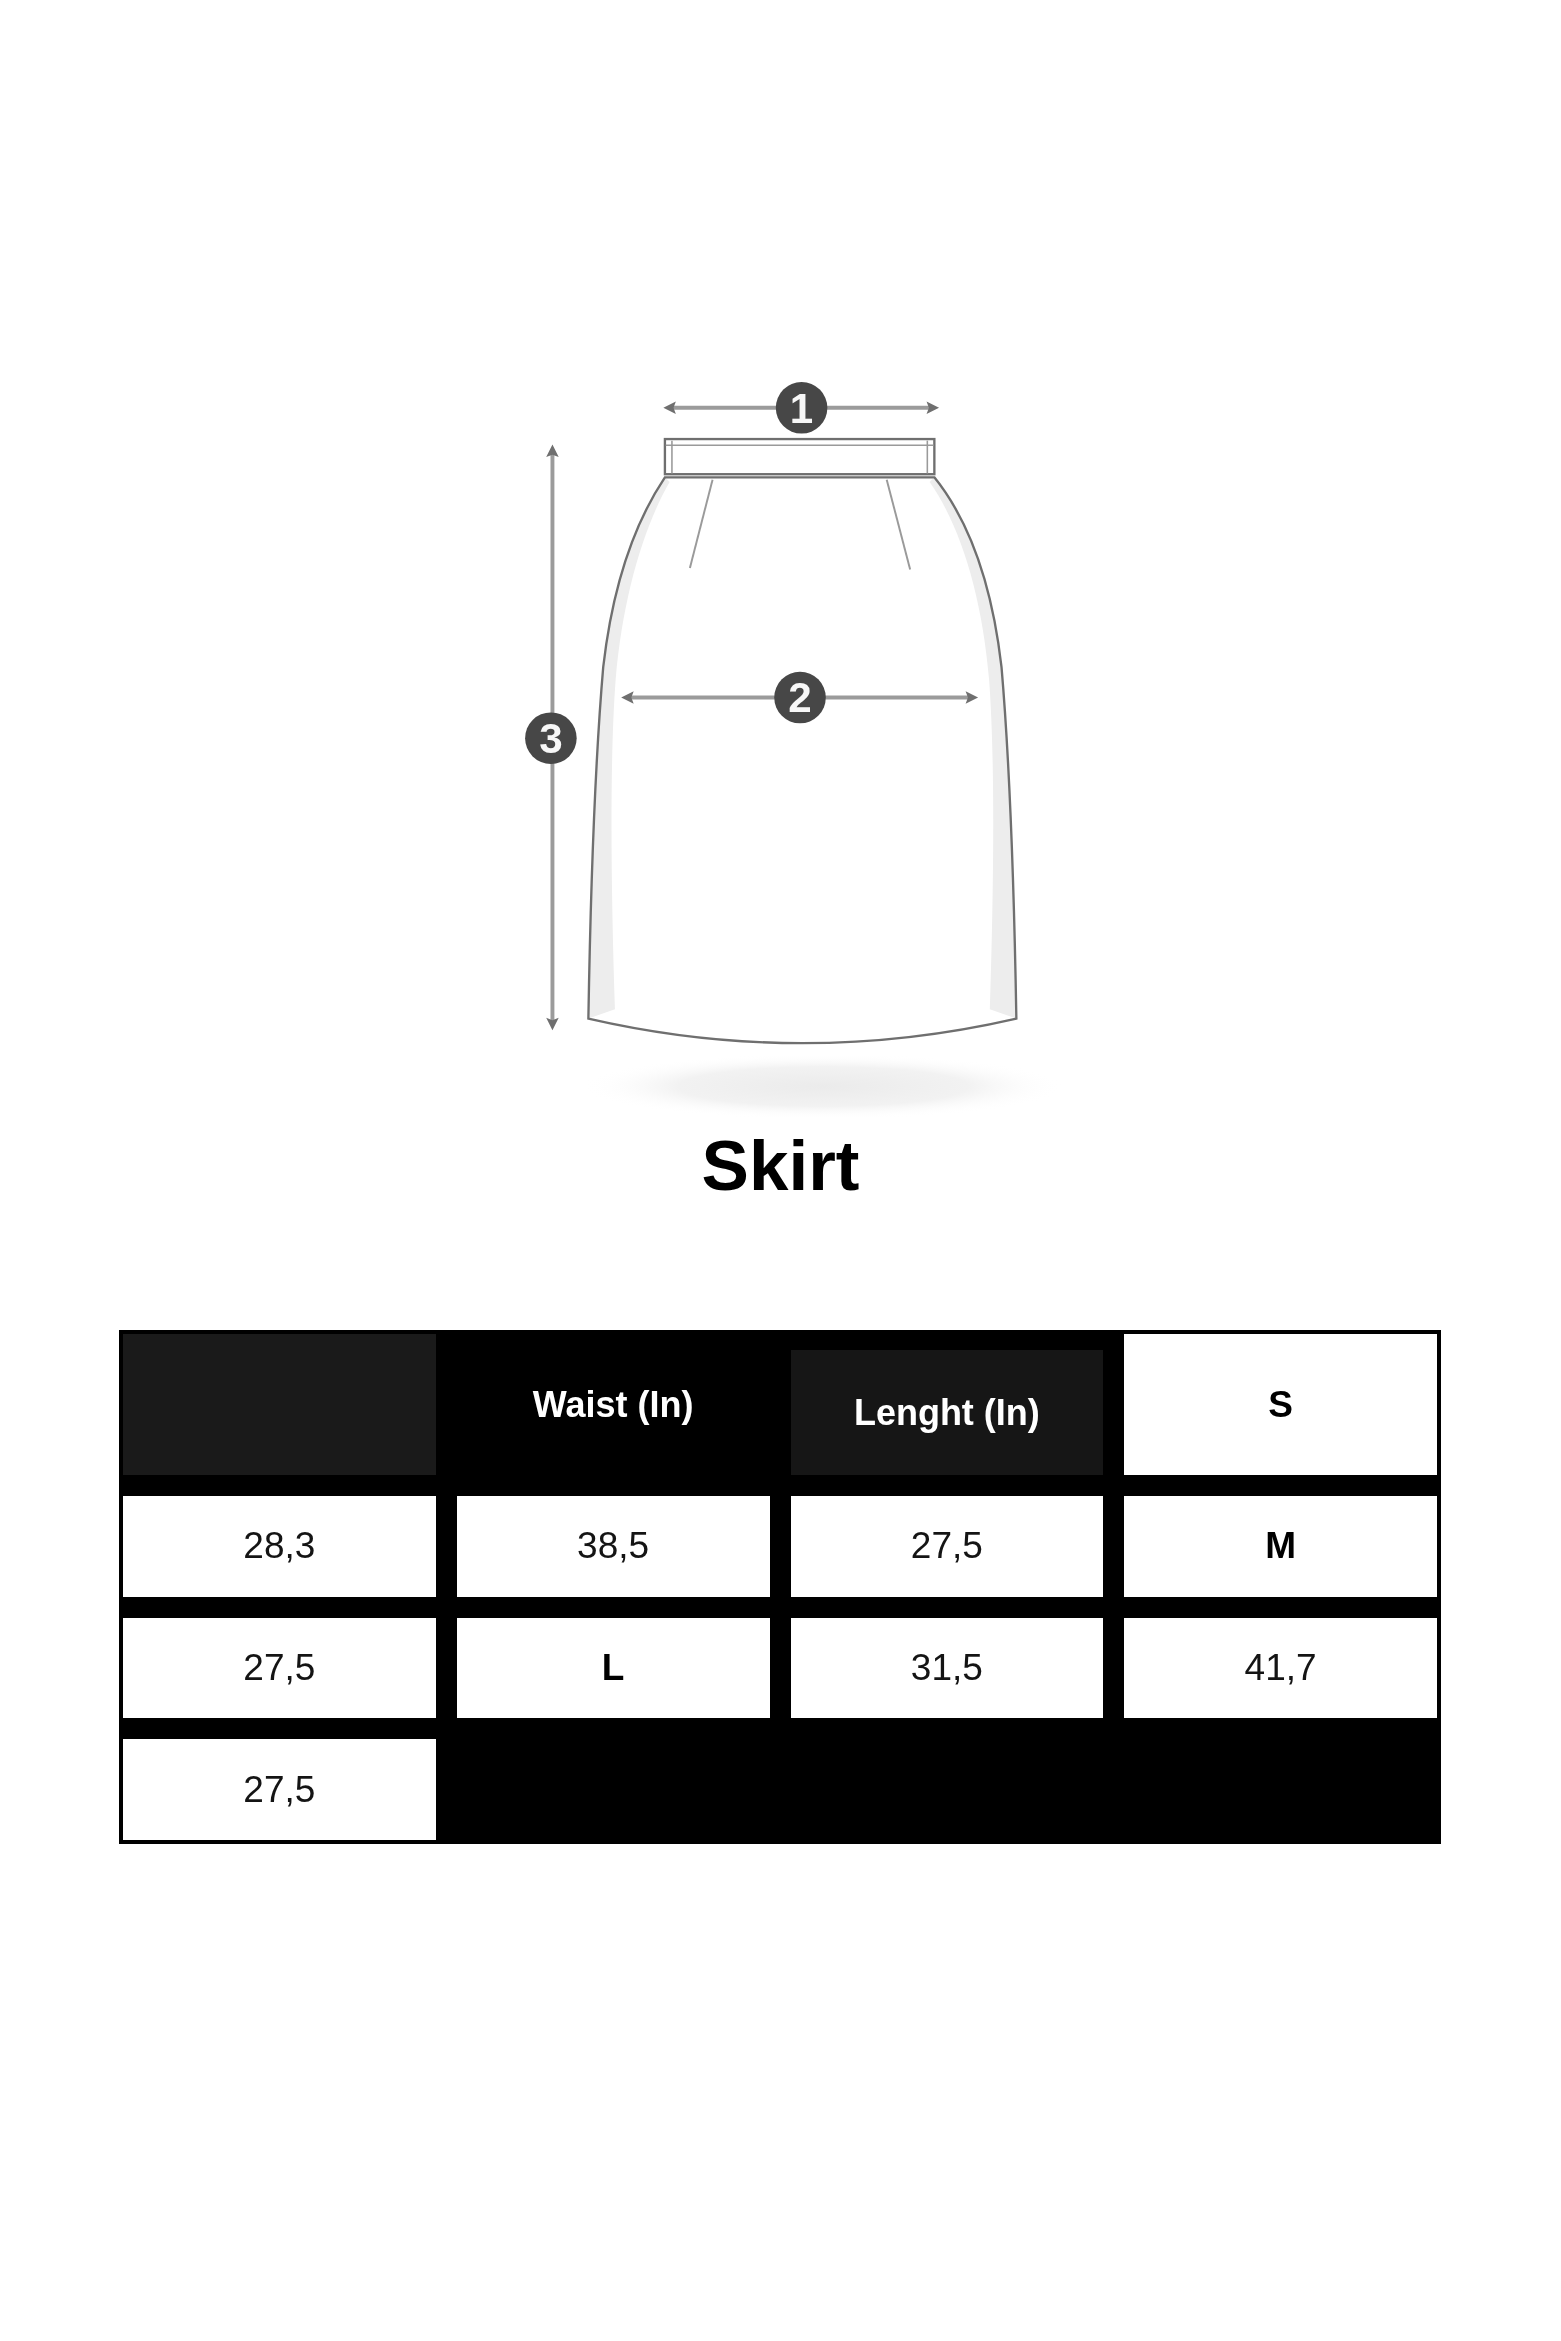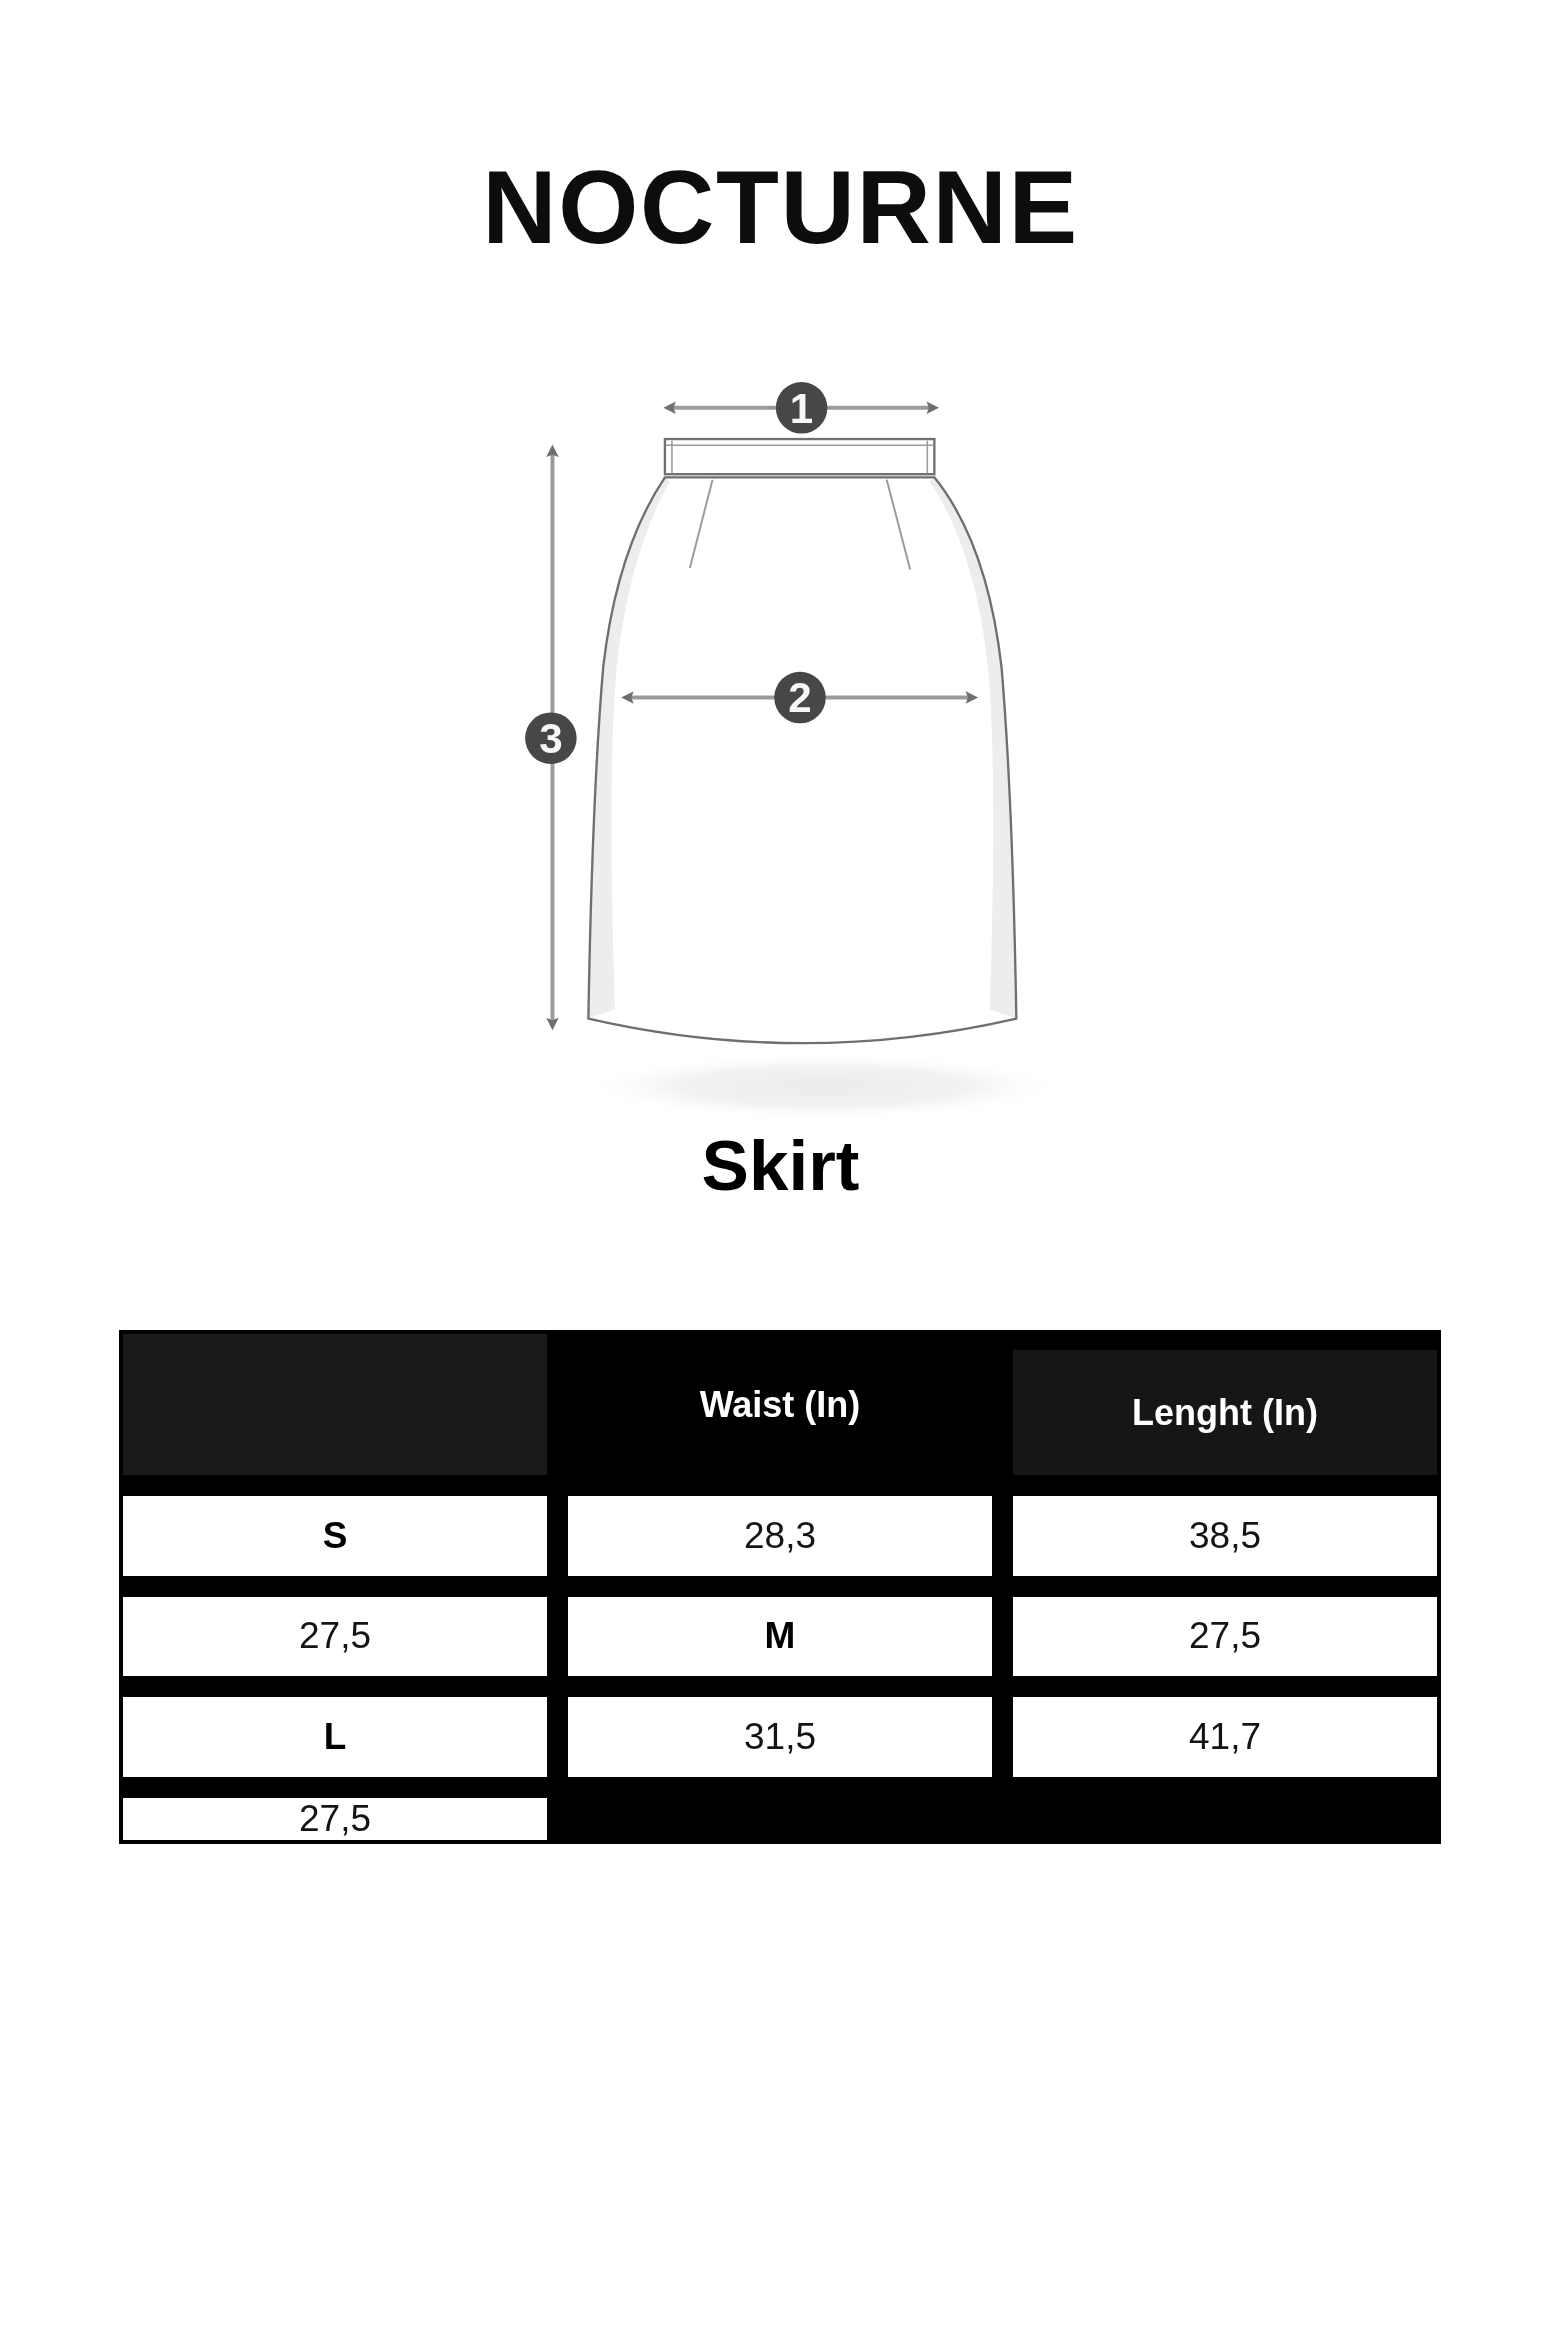--- a/index.html
+++ b/index.html
@@ -40,21 +40,21 @@
   }
 
   .size-table {
     position: absolute;
     left: 119px; top: 1330px;
     width: 1322px; height: 514px;
     box-sizing: border-box;
     border: 4.7px solid #000000;
     background: #000000;
     display: grid;
-    grid-template-columns: repeat(3, 1fr);
+    grid-template-columns: repeat(4, 1fr);
     grid-template-rows: 141px 1fr 1fr 1fr;
     gap: 21px;
   }
   .cell {
     display: flex;
     align-items: center;
     justify-content: center;
     background: #ffffff;
   }
   .th {
@@ -73,21 +73,20 @@
     font-weight: 700;
     font-size: 54px;
     fill: #f7f7f7;
   }
 </style>
 </head>
 <body>
 
 <div id="page">
 
-  <div class="brand-logo">NOCTURNE</div>
 
   <svg class="diagram-svg" viewBox="600 440 800 1000" xmlns="http://www.w3.org/2000/svg">
     <defs>
       <radialGradient id="shadowGrad" cx="50%" cy="50%" r="50%">
         <stop offset="0%" stop-color="#ebebeb"></stop>
         <stop offset="60%" stop-color="#f2f2f2"></stop>
         <stop offset="100%" stop-color="#ffffff" stop-opacity="0"></stop>
       </radialGradient>
     </defs>
 

